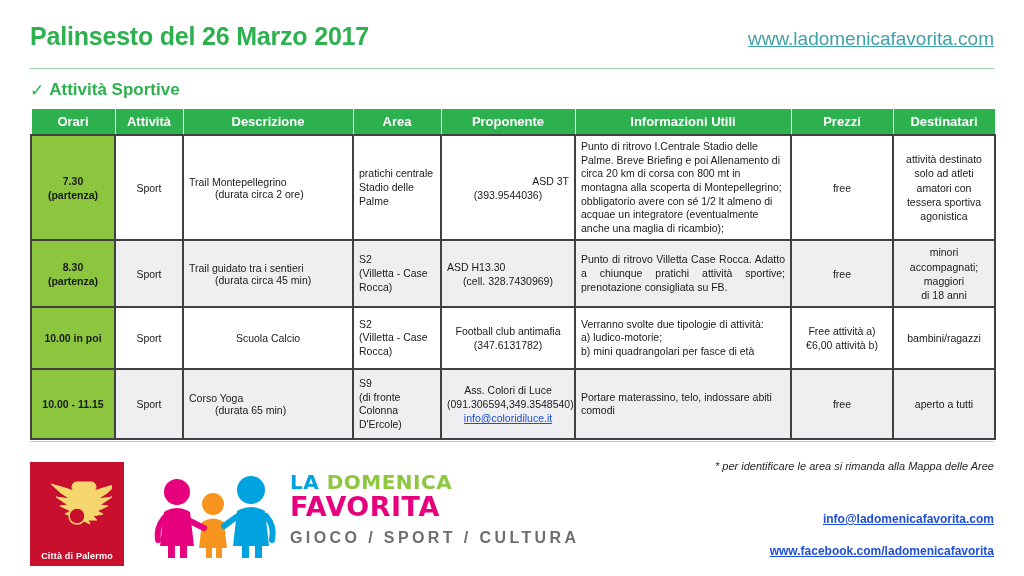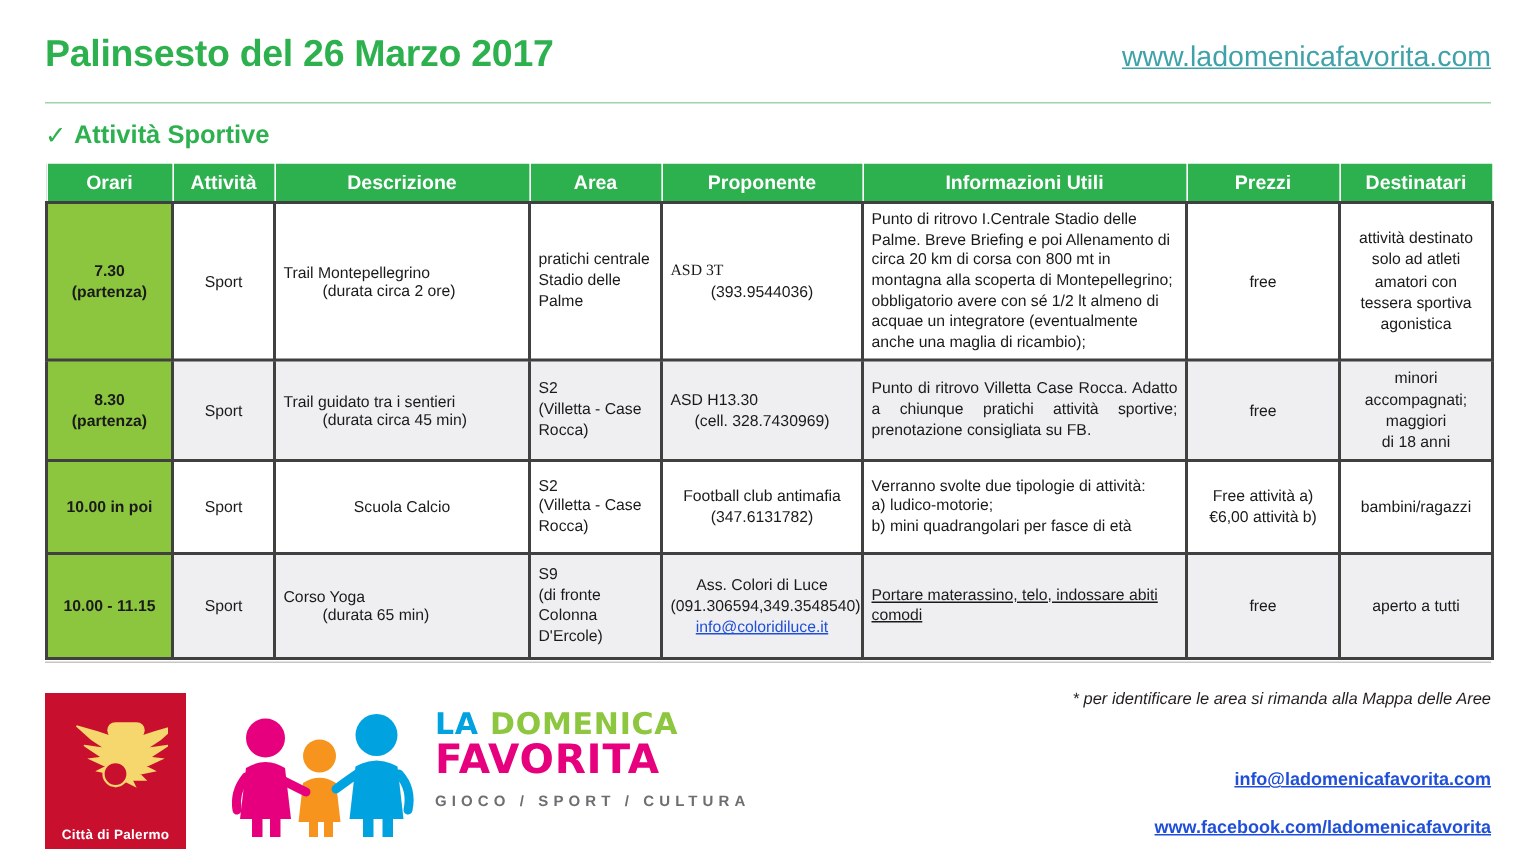--- a/index.html
+++ b/index.html
@@ -173,21 +173,21 @@
     line-height: 1.05;
     font-family: "DejaVu Sans", sans-serif;
   }
   .fav-line {
     font-size: 27px; font-weight: bold; letter-spacing: 0.5px;
     line-height: 1.05;
     font-family: "DejaVu Sans", sans-serif;
   }
   .tag-line {
     margin-top: 8px;
-    font-size: 10px;
+    font-size: 16px;
     letter-spacing: 3.4px;
     color: #6d6e71;
     font-weight: bold;
     white-space: nowrap;
   }
 
   .note {
     position: absolute;
     right: 30px; top: 8px;
     font-size: 11px;
@@ -262,21 +262,21 @@
             <div>(partenza)</div>
           </td>
           <td class="c-attivita">Sport</td>
           <td class="c-desc">
             <div>Trail Montepellegrino</div>
             <span class="indent">(durata circa 2 ore)</span>
           </td>
           <td class="c-area" style="white-space:pre-line;">pratichi centrale
 Stadio delle Palme</td>
           <td class="c-prop">
-            <div style="text-align:left;font-family:Liberation Serif, serif;">ASD 3T</div>
+            <div style="text-align:right;">ASD 3T</div>
             <div>(393.9544036)</div>
           </td>
           <td class="c-info" style="white-space:pre-line;">Punto di ritrovo I.Centrale Stadio delle Palme. Breve Briefing e poi Allenamento di circa 20 km di corsa con 800 mt in montagna alla scoperta di Montepellegrino; obbligatorio avere con sé 1/2 lt almeno di acquae un integratore (eventualmente anche una maglia di ricambio);</td>
           <td class="c-prezzi" style="white-space:pre-line;">free</td>
           <td class="c-dest" style="white-space:pre-line;">attività destinato solo ad atleti amatori con tessera sportiva agonistica</td>
         </tr>
 
         <tr class="alt" style="height:62px;">
           <td class="c-orari">
             <div>8.30</div>
@@ -332,21 +332,21 @@
             <div>Corso Yoga</div>
             <span class="indent">(durata 65 min)</span>
           </td>
           <td class="c-area" style="white-space:pre-line;">S9
 (di fronte Colonna D'Ercole)</td>
           <td class="c-prop">
             <div>Ass. Colori di Luce</div>
             <div>(091.306594,349.3548540)</div>
             <a class="mail-link" href="#">info@coloridiluce.it</a>
           </td>
-          <td class="c-info" style="white-space:pre-line;text-decoration:underline;">Portare materassino, telo, indossare abiti comodi</td>
+          <td class="c-info" style="white-space:pre-line;">Portare materassino, telo, indossare abiti comodi</td>
           <td class="c-prezzi" style="white-space:pre-line;">free</td>
           <td class="c-dest" style="white-space:pre-line;">aperto a tutti</td>
         </tr>
       </tbody>
     </table>
   </div>
 
   <div class="footer-rule"></div>
   <div class="footer">
 

